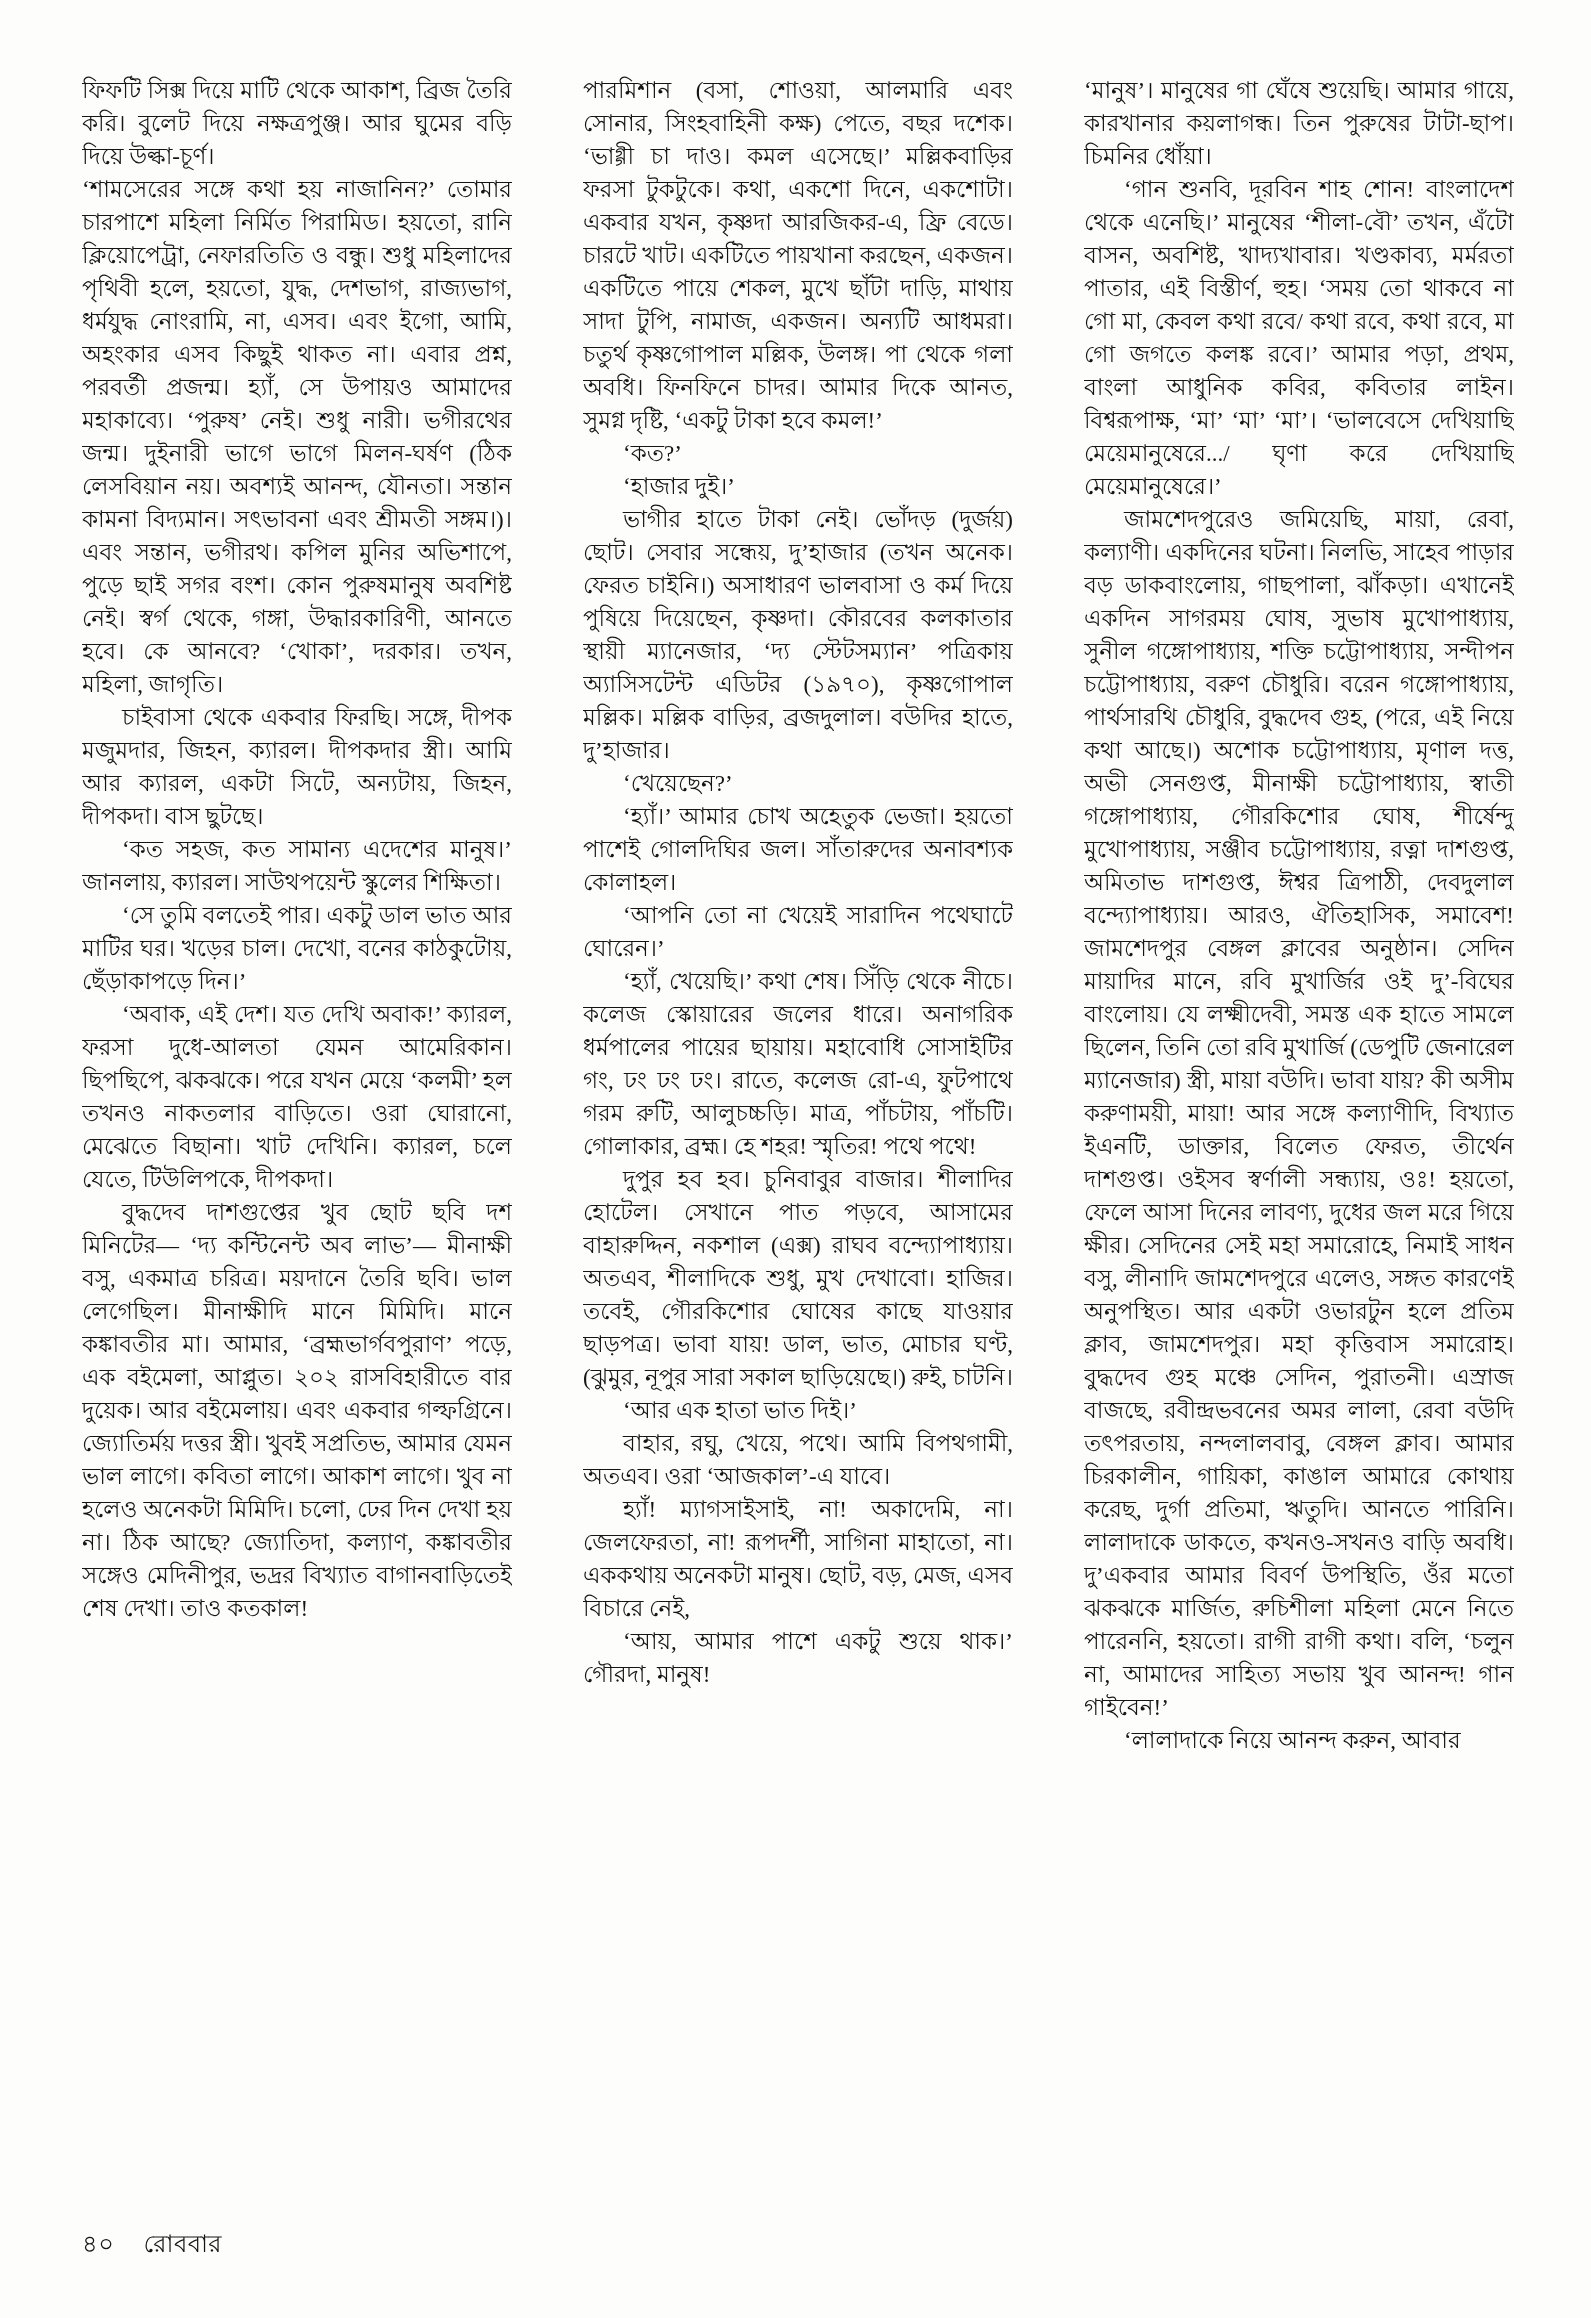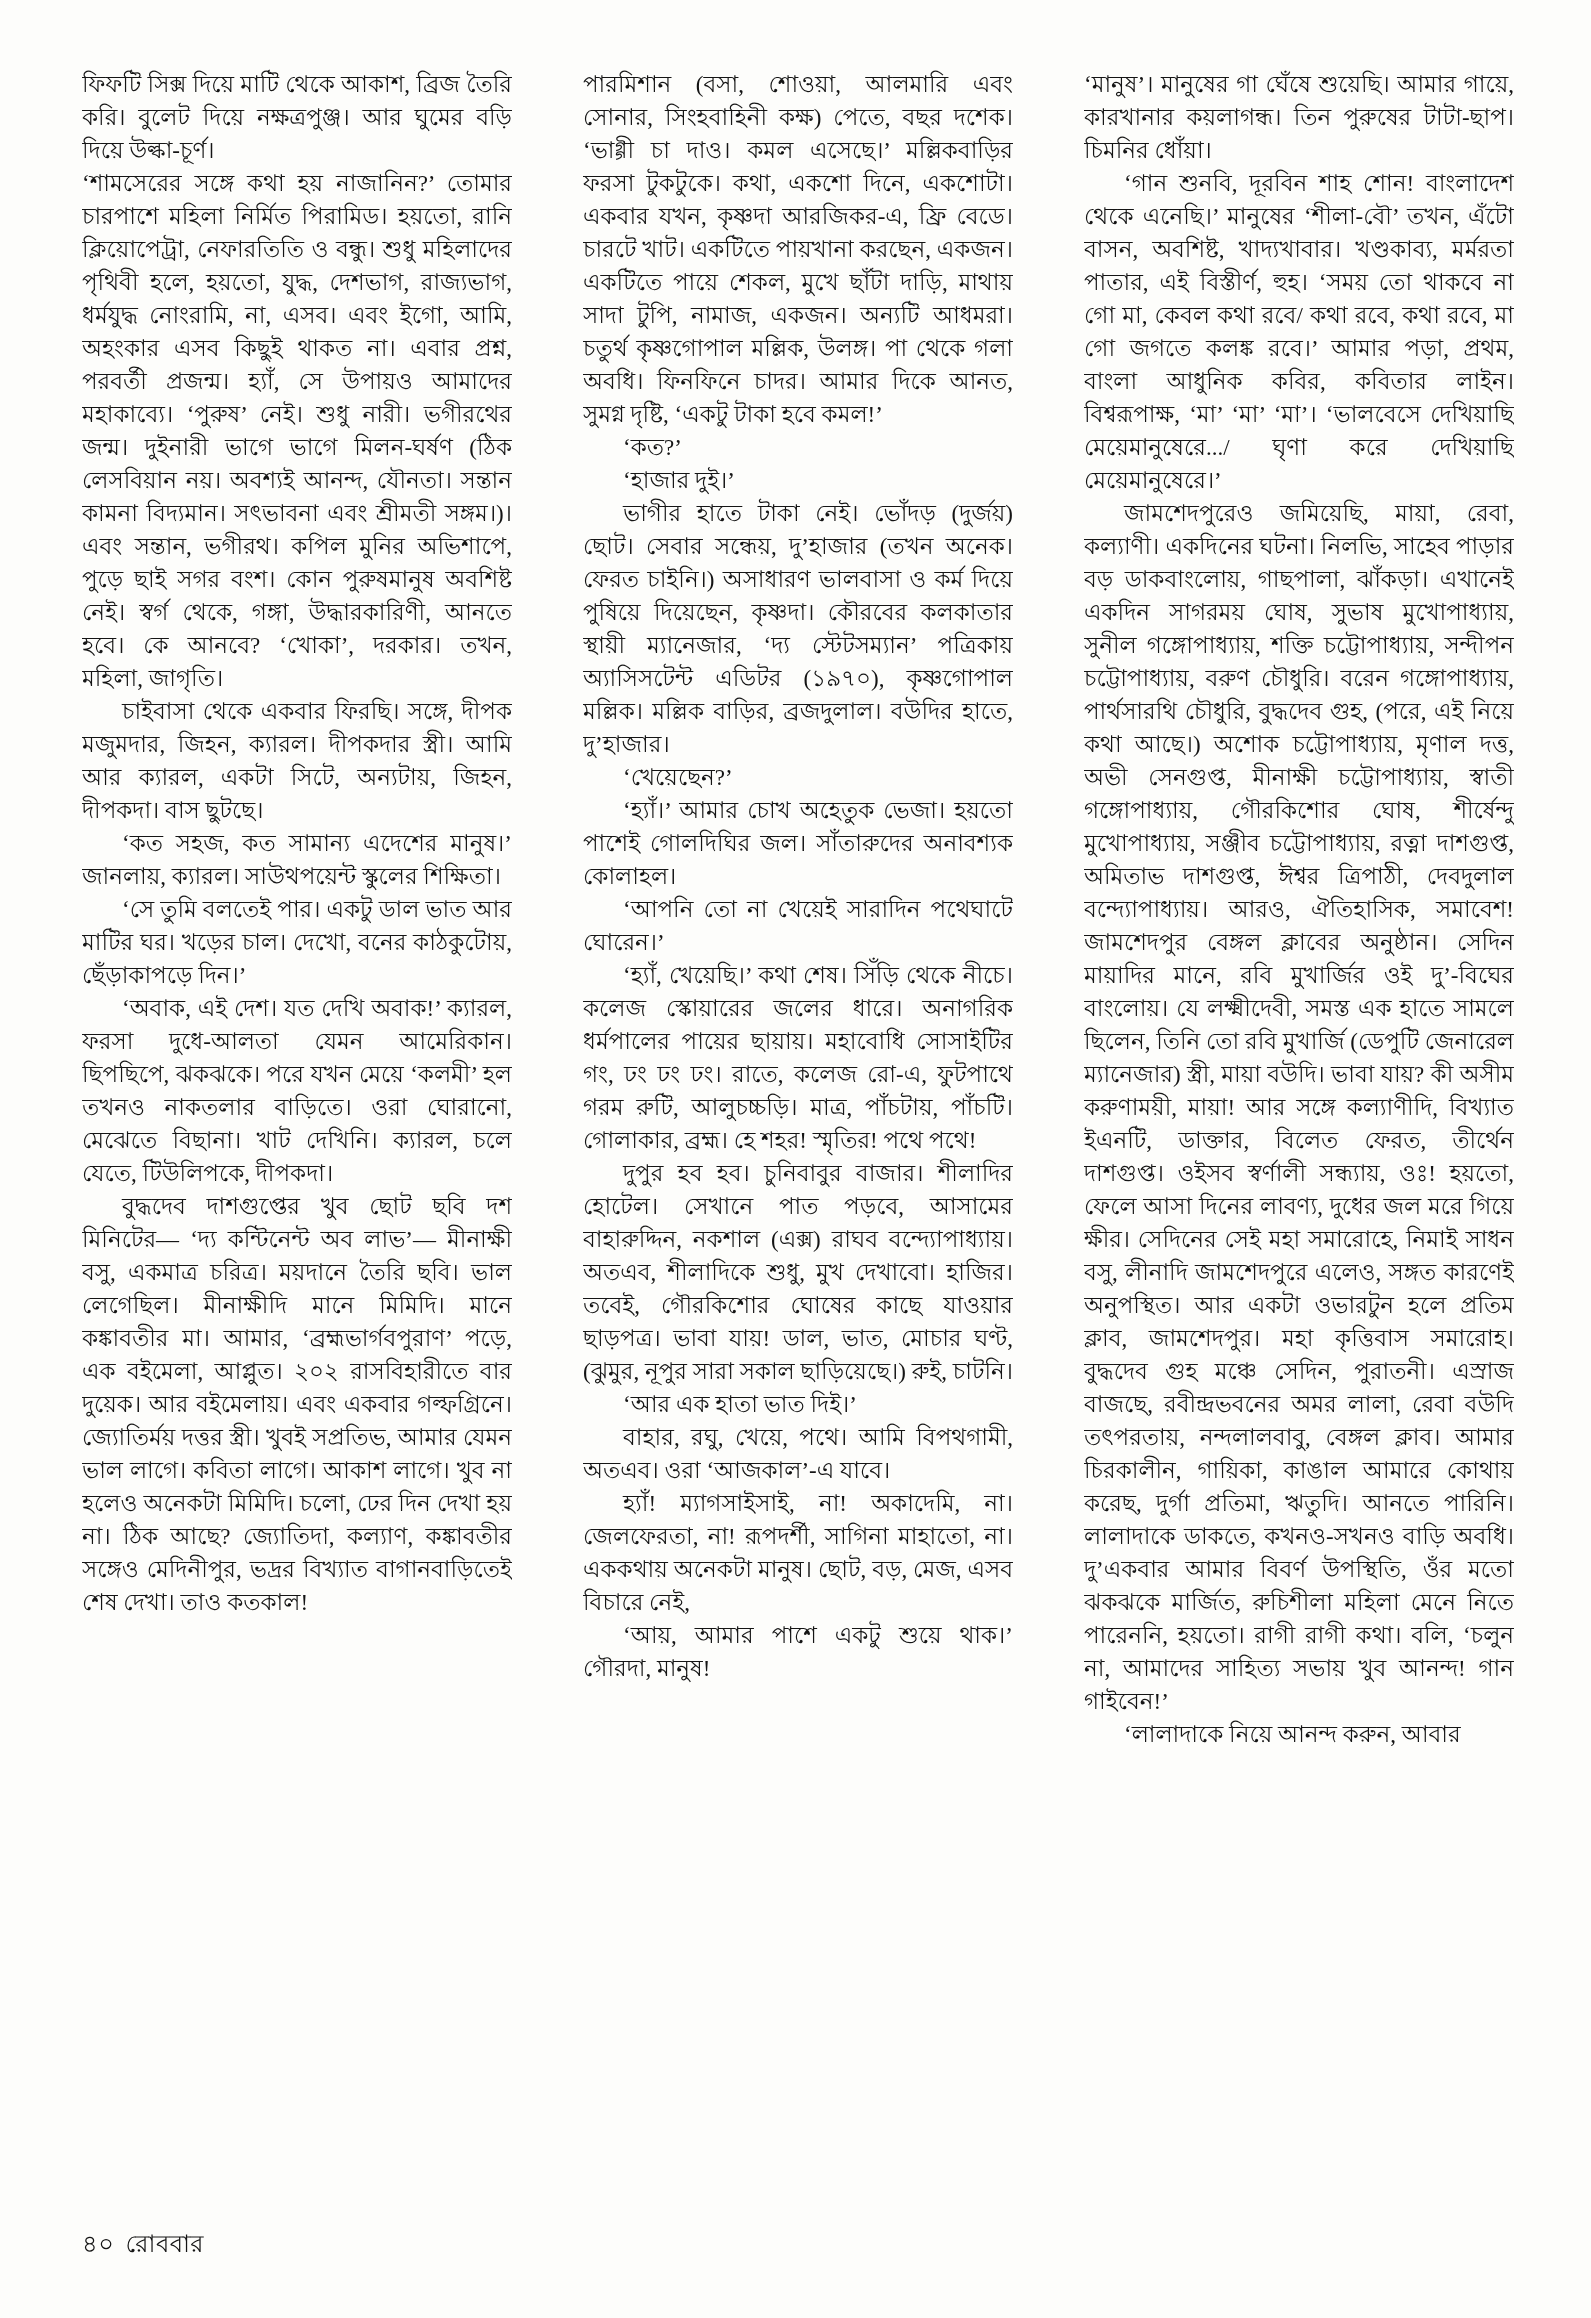--- a/index.html
+++ b/index.html
@@ -25,20 +25,21 @@
     height: 2109px;
     overflow: hidden;
   }
   .column {
     flex: 1 1 0;
     min-width: 0;
     font-size: 23px;
     line-height: 33px;
     text-align: justify;
     overflow: hidden;
+    margin-top: 6px;
   }
   .column p {
     margin: 0;
     padding: 0;
   }
   .column p.indent {
     text-indent: 40px;
   }
   .footer {
     position: absolute;
@@ -50,20 +51,21 @@
     display: flex;
     gap: 10.8px;
     align-items: baseline;
   }
   .footer .page-number {
     letter-spacing: 0.8px;
     margin-top: 32px;
   }
   .footer .magazine-name {
     letter-spacing: 0.4px;
+    margin-left: 18px;
   }
 </style>
 </head>
 <body>
 
 <div class="page">
 
   <div class="content">
 
     <div class="column">

